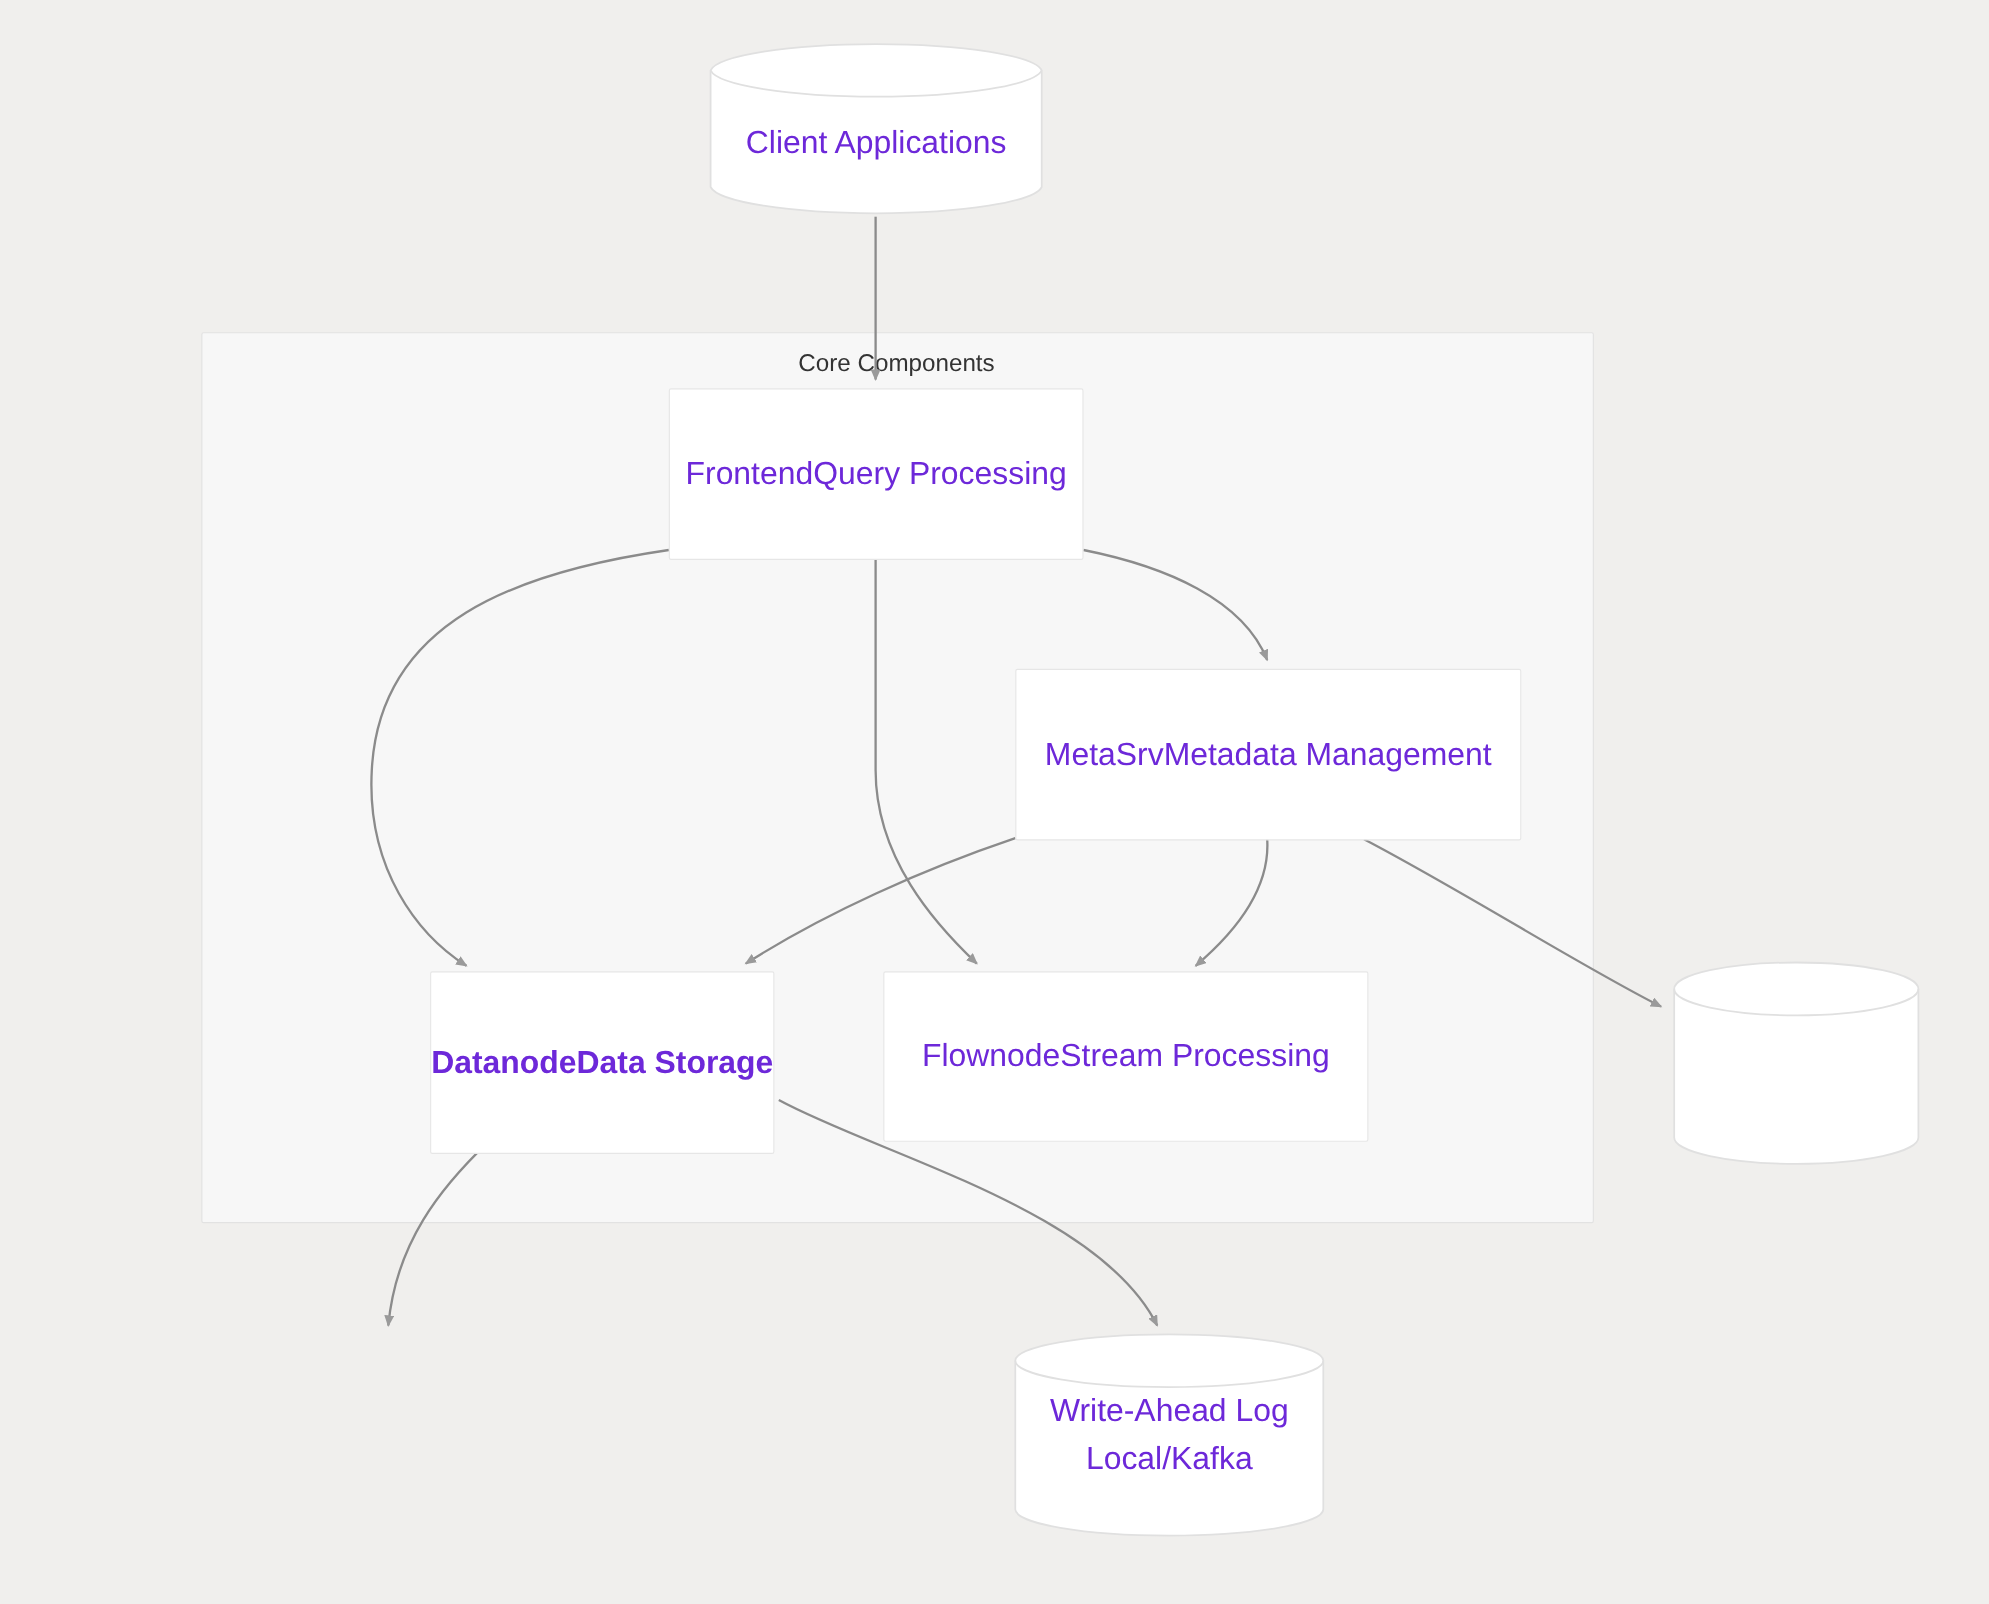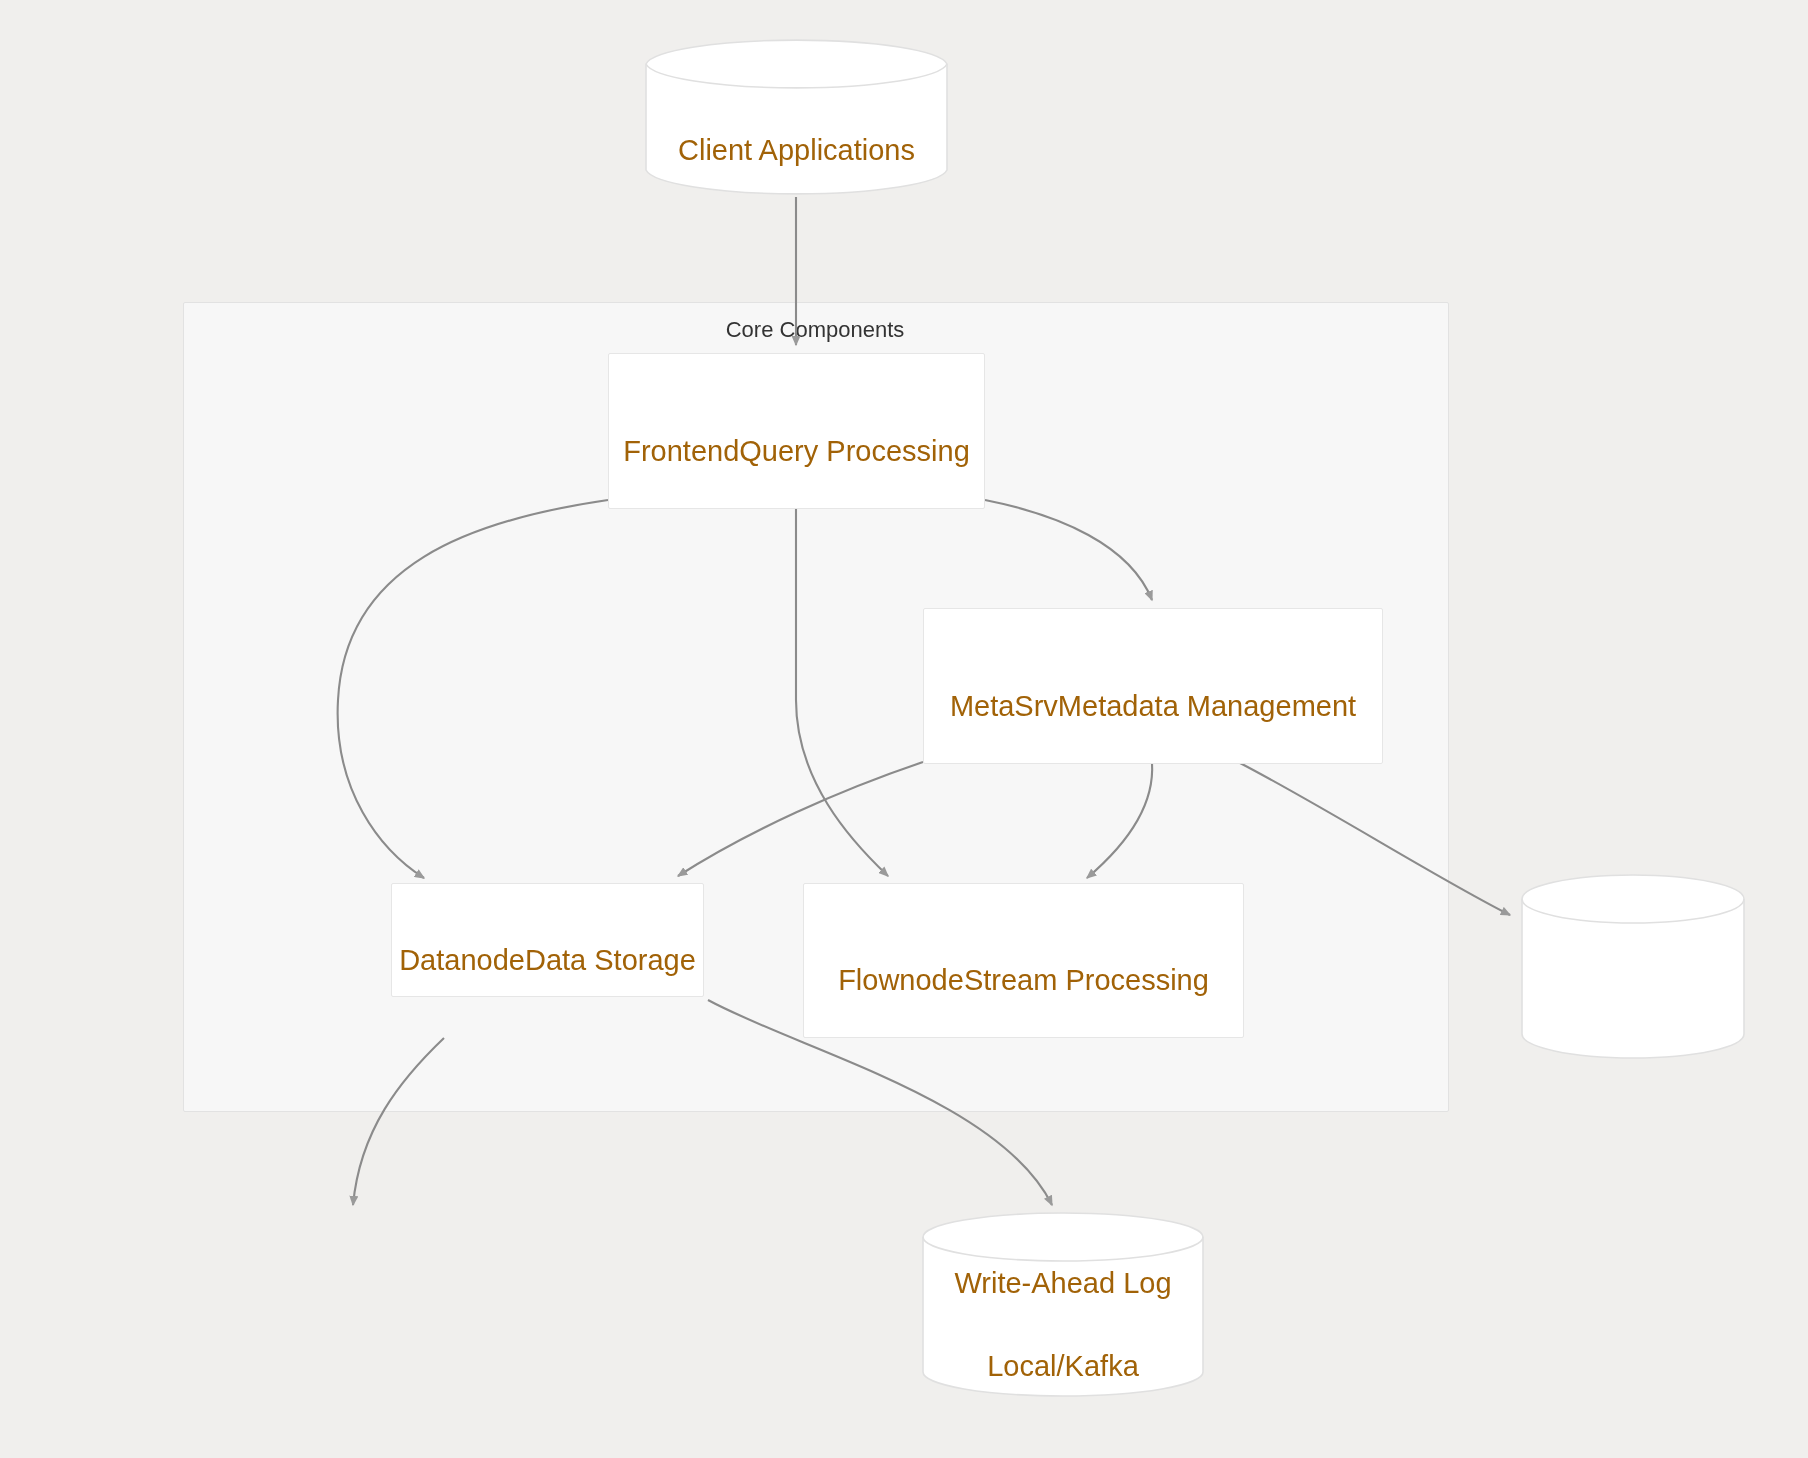--- a/index.html
+++ b/index.html
@@ -44,24 +44,23 @@
     border: 1.6px solid #e6e6e6;
     border-radius: 2px;
     display: flex;
     flex-direction: row;
     align-items: center;
     justify-content: center;
     box-sizing: border-box;
   }
   .node-line {
     font-size: 29px;
-    color: #a16207;
+    color: #6d28d9;
     line-height: 1.48;
     white-space: nowrap;
-    margin-top: 40px;
   }
   .cyl {
     position: absolute;
   }
   .cyl svg {
     position: absolute;
     left: 0;
     top: 0;
     overflow: visible;
   }
@@ -125,21 +124,21 @@
   <div class="node-box" style="left:608px; top:353px; width:377px; height:156px;">
     <span class="node-line">Frontend</span>
     <span class="node-line">Query Processing</span>
   </div>
 
   <div class="node-box" style="left:923px; top:608px; width:460px; height:156px;">
     <span class="node-line">MetaSrv</span>
     <span class="node-line">Metadata Management</span>
   </div>
 
-  <div class="node-box" style="left:391px; top:883px; width:313px; height:114px;">
+  <div class="node-box" style="left:391px; top:883px; width:313px; height:166px;font-weight:bold;">
     <span class="node-line">Datanode</span>
     <span class="node-line">Data Storage</span>
   </div>
 
   <div class="node-box" style="left:803px; top:883px; width:441px; height:155px;">
     <span class="node-line">Flownode</span>
     <span class="node-line">Stream Processing</span>
   </div>
 
   <div class="cyl" style="left:1521px; top:875px; width:224px; height:183px;">

